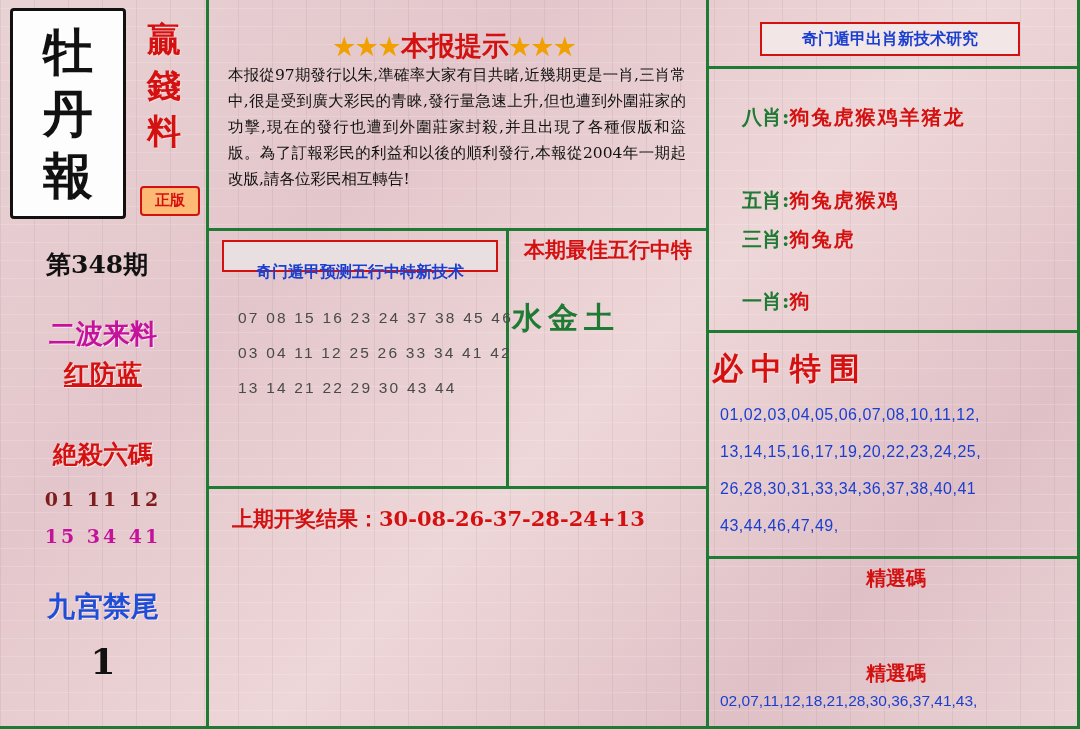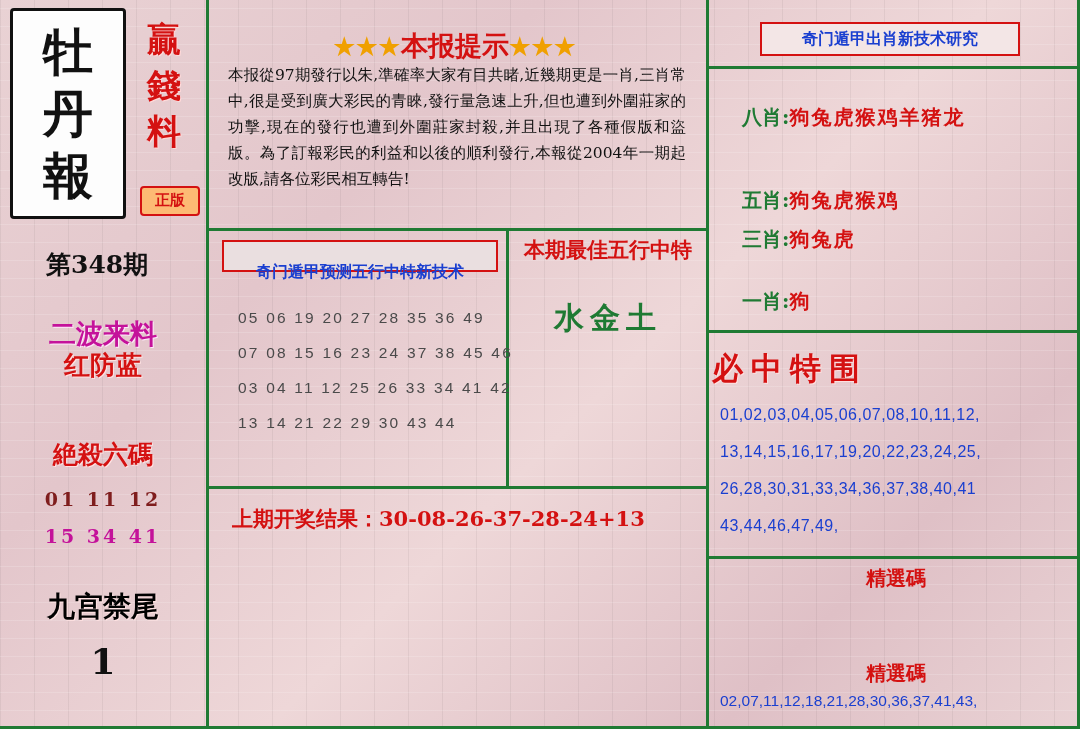--- a/index.html
+++ b/index.html
@@ -51,25 +51,25 @@
   }
   #issue{
     position:absolute;left:46px;top:248px;font-size:25px;color:#111;font-weight:bold;
     font-family:"DejaVu Serif", serif;
   }
   .lbl-wave{
     position:absolute;left:0;width:206px;text-align:center;
     font-family:"DejaVu Serif", serif;font-weight:bold;
   }
   #erbo{top:316px;font-size:27px;color:#c4129a;text-shadow:1px 1px 0 #ffe6fb;}
-  #hongfanglan{top:348px;font-size:26px;color:#d41111;text-shadow:1px 1px 0 #ffe2e2;}
+  #hongfanglan{top:357px;font-size:26px;color:#d41111;text-shadow:1px 1px 0 #ffe2e2;text-decoration:underline;}
   #jueshaliuma{top:438px;font-size:25px;color:#d41111;text-shadow:1px 1px 0 #ffe2e2;}
   #nums1{top:488px;font-size:19px;color:#7f1d1d;letter-spacing:3px;}
   #nums2{top:525px;font-size:19px;color:#c4129a;letter-spacing:3px;}
-  #jiugong{top:588px;font-size:28px;color:#000000;text-shadow:1px 1px 0 #ffe2e2;}
+  #jiugong{top:588px;font-size:28px;color:#1d4ed8;text-shadow:1px 1px 0 #ffe2e2;}
   #bignum{top:640px;font-size:36px;color:#111;font-weight:bold;}
 
   
   #noticeTitle{
     position:absolute;left:215px;top:28px;width:480px;text-align:center;
     font-family:"DejaVu Serif", serif;font-weight:bold;font-size:27px;
     color:#d41111;
   }
   #noticeTitle .star{color:#f0a000;font-size:24px;letter-spacing:1px;}
   #noticeBody{
@@ -92,21 +92,21 @@
     font-size:15.5px;color:#4a4a4a;letter-spacing:2.2px;line-height:35px;
     font-family:"Liberation Sans", sans-serif;
   }
 
   
   #bestTitle{
     position:absolute;left:512px;top:236px;width:192px;text-align:center;
     font-family:"DejaVu Serif", serif;font-weight:bold;font-size:21px;color:#d41111;
   }
   #bestVals{
-    position:absolute;left:512px;top:298px;width:192px;text-align:center;
+    position:absolute;left:512px;top:298px;width:192px;text-align:left;
     font-family:Liberation Mono, monospace;font-weight:bold;font-size:30px;color:#1f7a33;
     letter-spacing:6px;
   }
 
   
   #lastResult{
     position:absolute;left:232px;top:505px;width:440px;
     font-family:"DejaVu Serif", serif;font-weight:bold;font-size:21px;color:#d41111;
   }
 
@@ -201,21 +201,20 @@
 
   <div id="noticeTitle">
     <span class="star">★★★</span><span>本报提示</span><span class="star">★★★</span>
   </div>
   <div id="noticeBody">本报從97期發行以朱,準確率大家有目共睹,近幾期更是一肖,三肖常中,很是受到廣大彩民的青睞,發行量急速上升,但也遭到外圍莊家的功擊,現在的發行也遭到外圍莊家封殺,并且出現了各種假版和盜版。為了訂報彩民的利益和以後的順利發行,本報從2004年一期起改版,請各位彩民相互轉告!</div>
 
   <div id="predTitleBox">
     <span>奇门遁甲预测五行中特新技术</span>
   </div>
   <div id="predRows">
-    <div class="row">05 06 19 20 27 28 35 36 49</div>
     <div class="row">07 08 15 16 23 24 37 38 45 46</div>
     <div class="row">03 04 11 12 25 26 33 34 41 42</div>
     <div class="row">13 14 21 22 29 30 43 44</div>
   </div>
 
   <div id="bestTitle">本期最佳五行中特</div>
   <div id="bestVals">水金土</div>
 
   <div id="lastResult">
     <span>上期开奖结果：</span><span>30-08-26-37-28-24+13</span>

